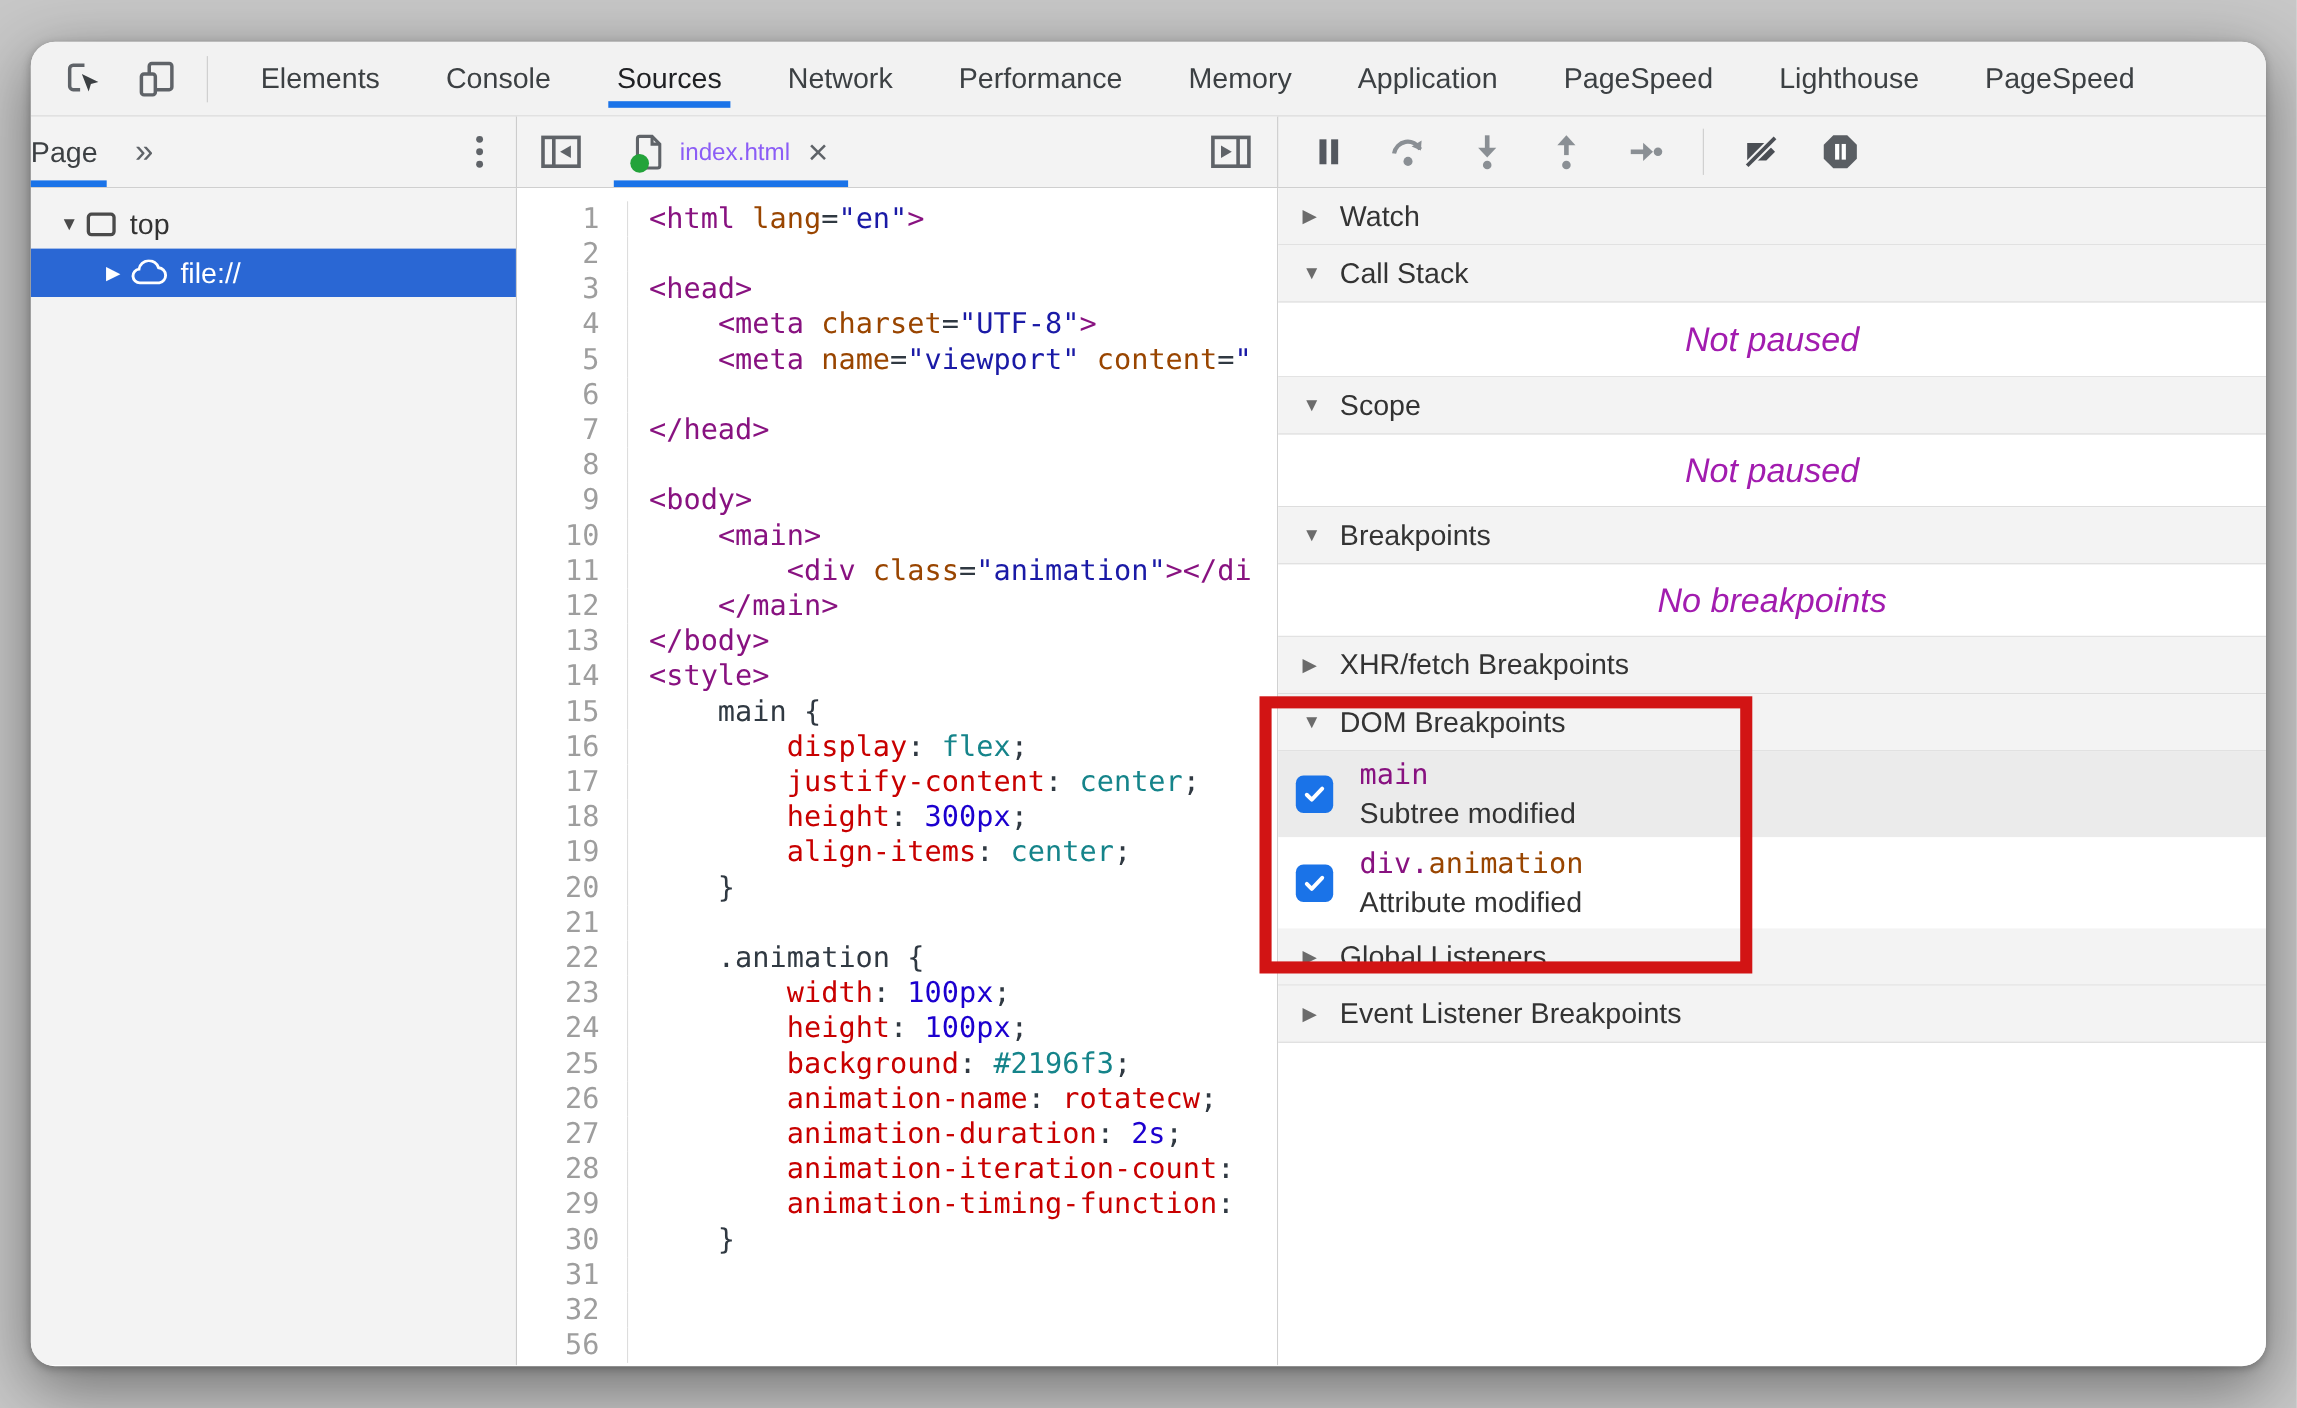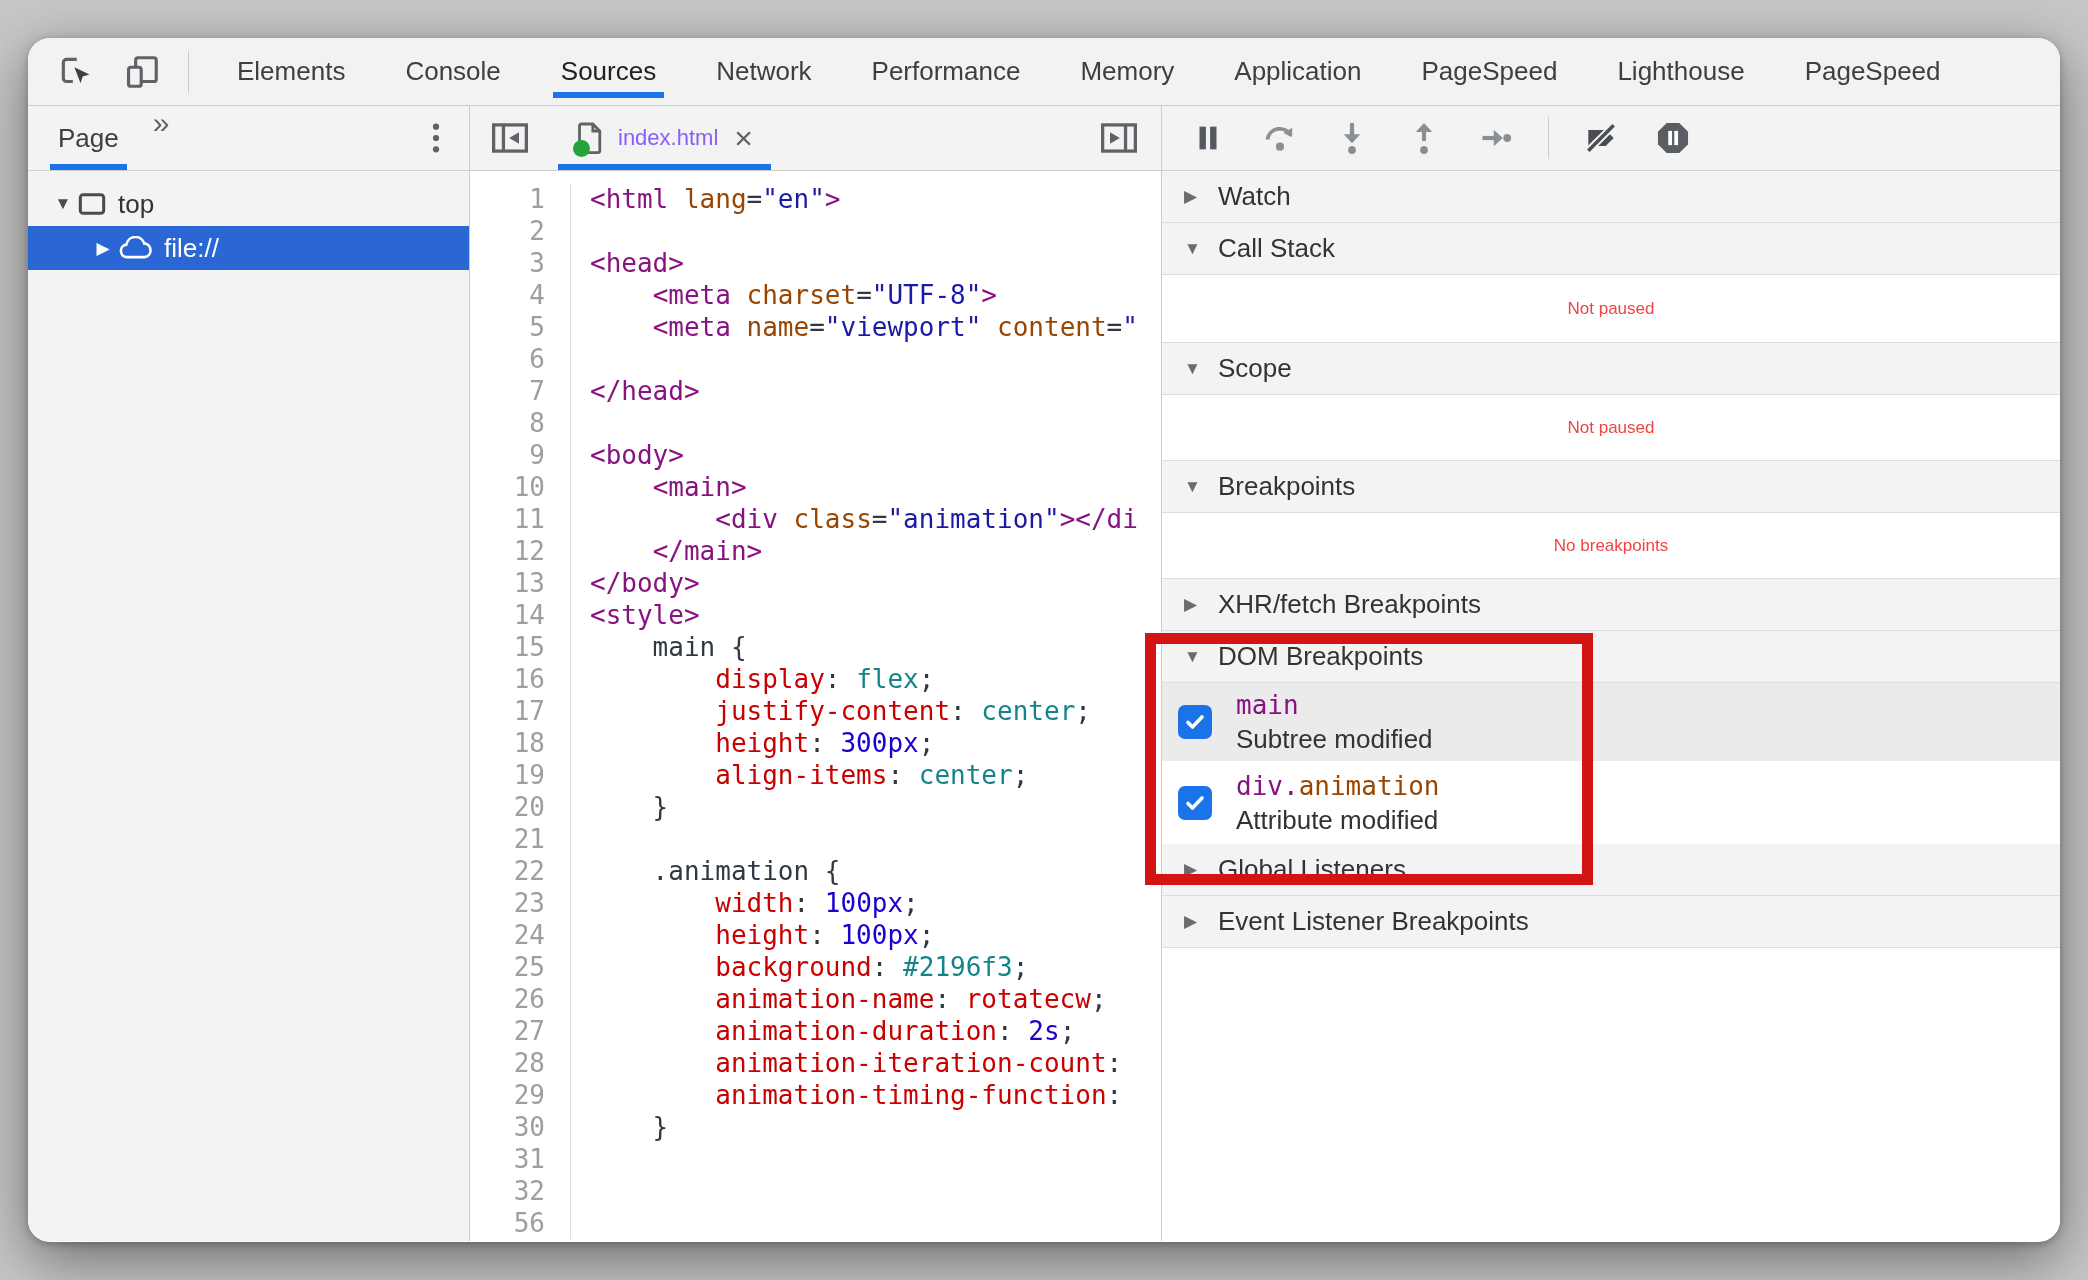--- a/index.html
+++ b/index.html
@@ -29,21 +29,21 @@
   .main-tab.active::after {
     content:""; position:absolute; left:22px; right:22px; bottom:0; height:6px; background:#1a73e8;
   }
 
   
   .row2 { height:65px; display:flex; background:#f3f3f3; border-bottom:1px solid #cfcfcf; }
   .col-side { width:442px; border-right:1px solid #ccc; position:relative; }
   .col-edit { width:692px; border-right:1px solid #ccc; position:relative; background:#f3f3f3; }
   .col-panel { flex:1; position:relative; }
 
-  .sb-head { display:flex; height:100%; padding-left:30px; }
+  .sb-head { display:flex; align-items:center; height:100%; }
   .sb-tab { font-size:26px; color:#3c4043; position:relative; height:100%; display:flex; align-items:center; padding-right:8px;}
   .sb-tab::after { content:""; position:absolute; left:-8px; right:0; bottom:0; height:6px; background:#1a73e8; }
   .sb-more { font-size:30px; color:#5f6368; margin-left:26px; }
   .sb-menu { position:absolute; right:18px; top:50%; transform:translateY(-50%); }
 
   .ed-head { display:flex; align-items:center; height:100%; }
   .ed-collapse { margin-left:20px; }
   .ed-tab { display:flex; align-items:center; height:100%; margin-left:28px; padding:0 18px; position:relative; }
   .ed-tab::after { content:""; position:absolute; left:0; right:0; bottom:0; height:6px; background:#1a73e8; }
   .ed-tab-label { font-size:22px; color:#8b5cf6; margin-left:14px; }
@@ -79,21 +79,21 @@
   .tok-pln  { color:#303942; }
 
   .rightpanel { flex:1; background:#fff; display:flex; flex-direction:column; }
   .sec-head {
     height:52px; background:#f3f3f3; border-bottom:1px solid #ddd;
     display:flex; align-items:center; font-size:26px; color:#333; position:relative; flex:0 0 auto;
   }
   .sec-head .tri { position:absolute; left:22px; font-size:17px; color:#6b6b6b; }
   .sec-head .sec-label { margin-left:56px; }
   .sec-content { background:#fff; border-bottom:1px solid #ddd; display:flex; align-items:center; justify-content:center; flex:0 0 auto; }
-  .sec-content .muted { font-size:17px; color:#ef4444; }
+  .sec-content .muted { font-size:31px; font-style:italic; color:#a21caf; }
 
   .dom-entry { display:flex; align-items:center; padding-left:16px; flex:0 0 auto; }
   .dom-entry.shaded { background:#ebebeb; }
   .dom-entry:last-of-type { border-bottom:1px solid #ddd; }
   .dbp-check { width:34px; height:34px; border-radius:7px; flex:0 0 34px; display:flex; align-items:center; justify-content:center; }
   .dbp-texts { margin-left:24px; }
   .dbp-sel { font-family:"DejaVu Sans Mono", monospace; font-size:26px; line-height:34px; }
   .dbp-sel .el { color:#881280; } .dbp-sel .cls { color:#994500; }
   .dbp-cond { font-size:26px; color:#333; line-height:34px; }
 

